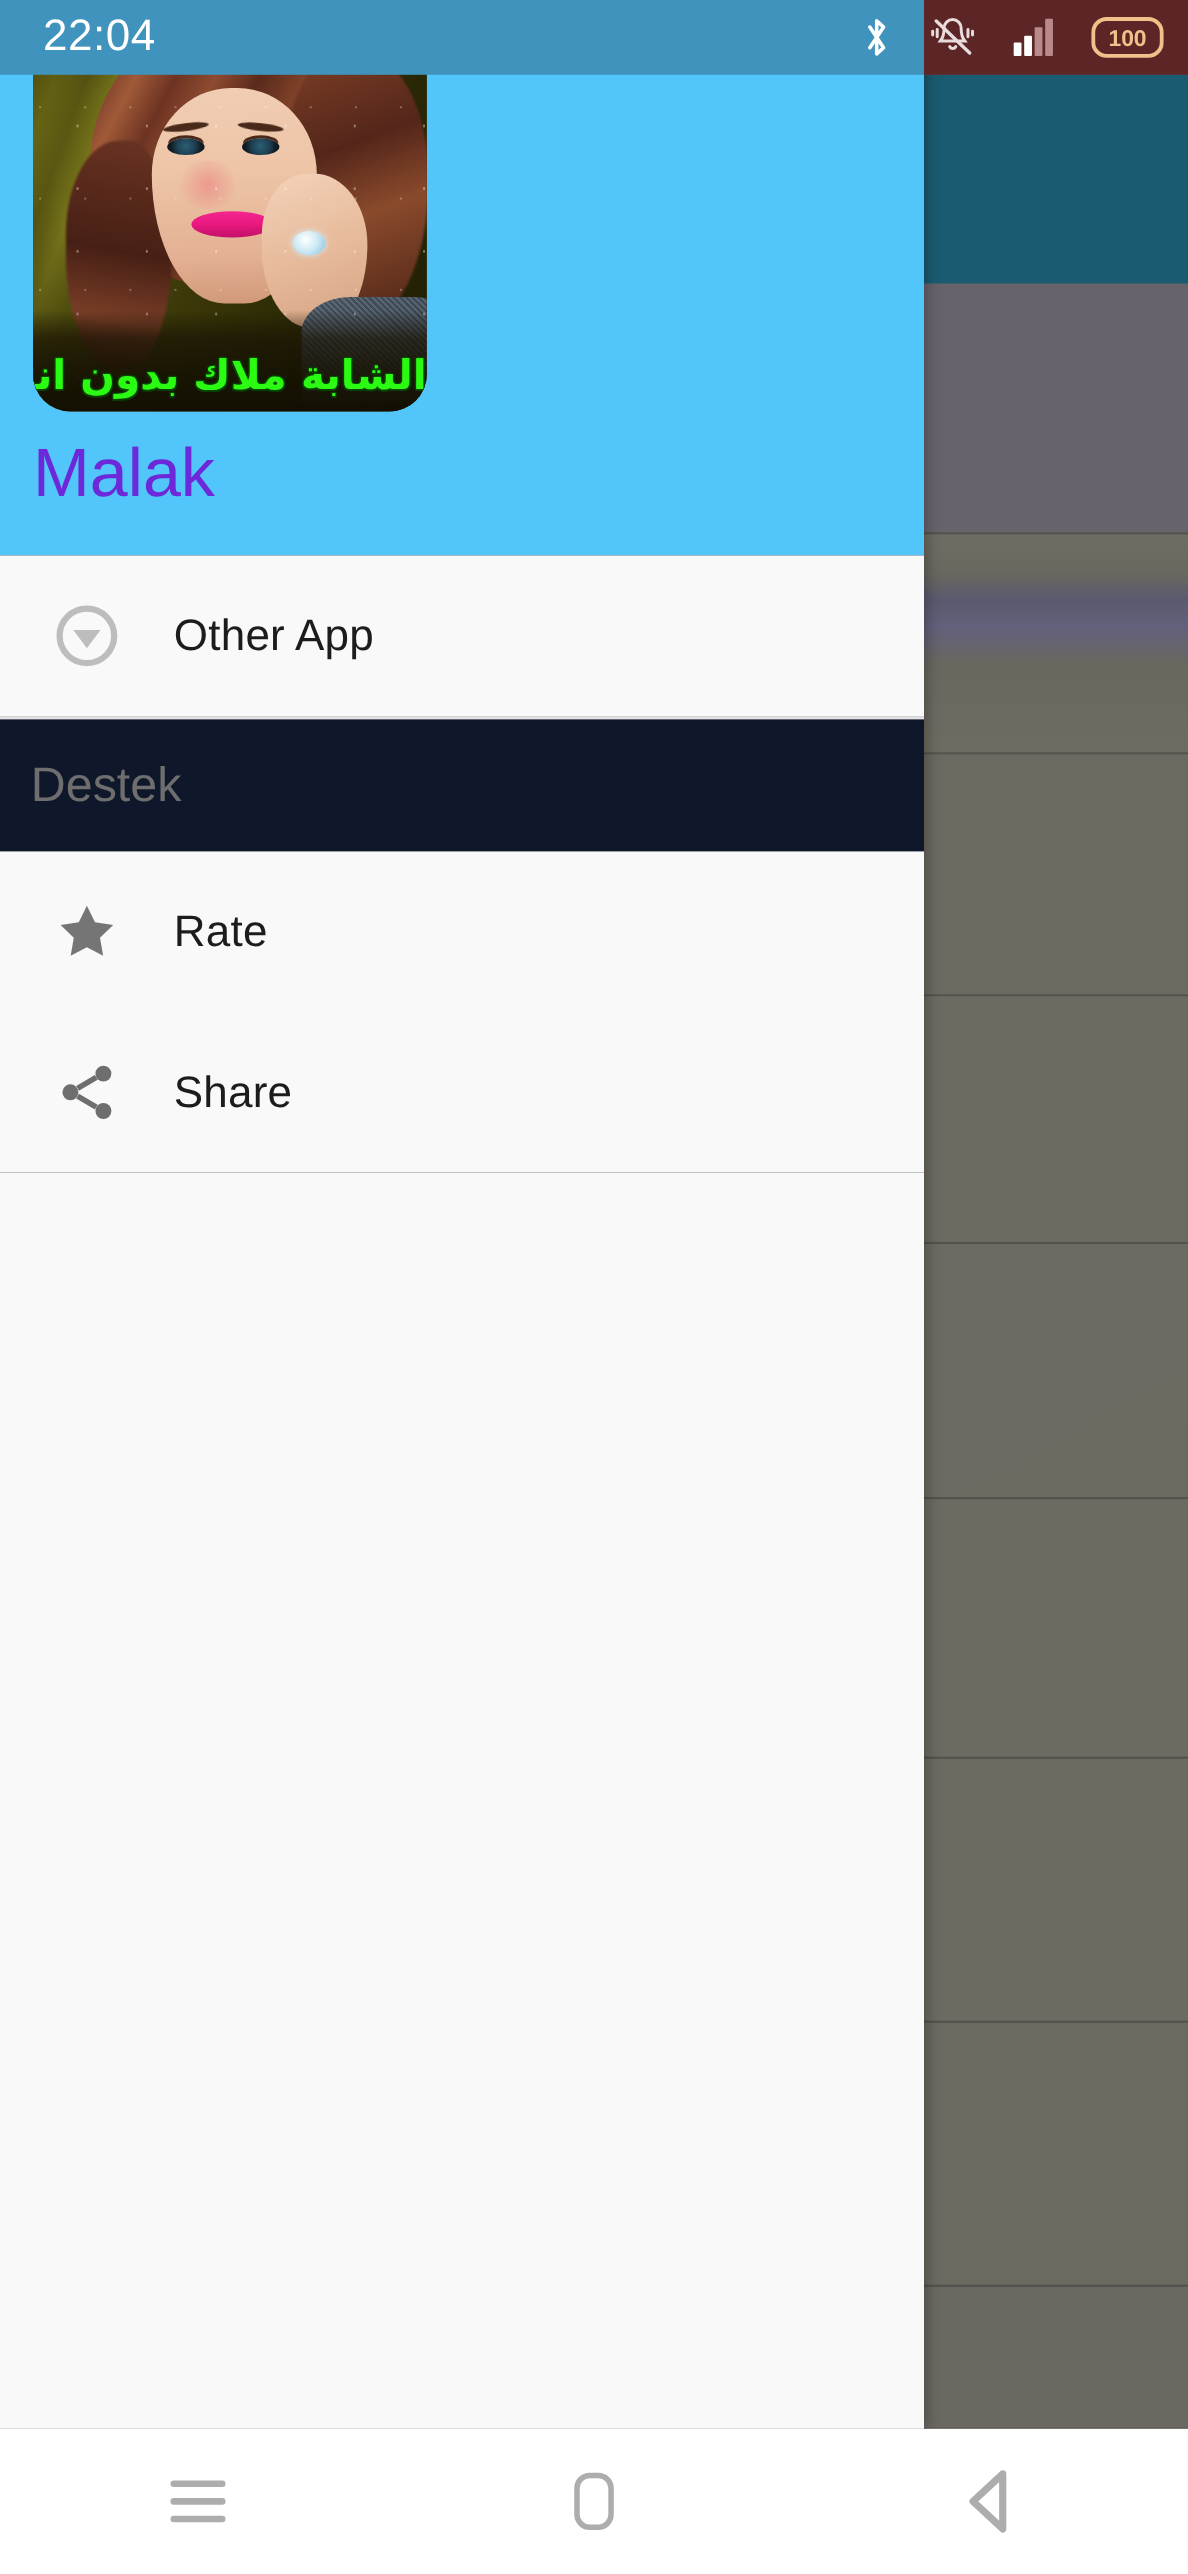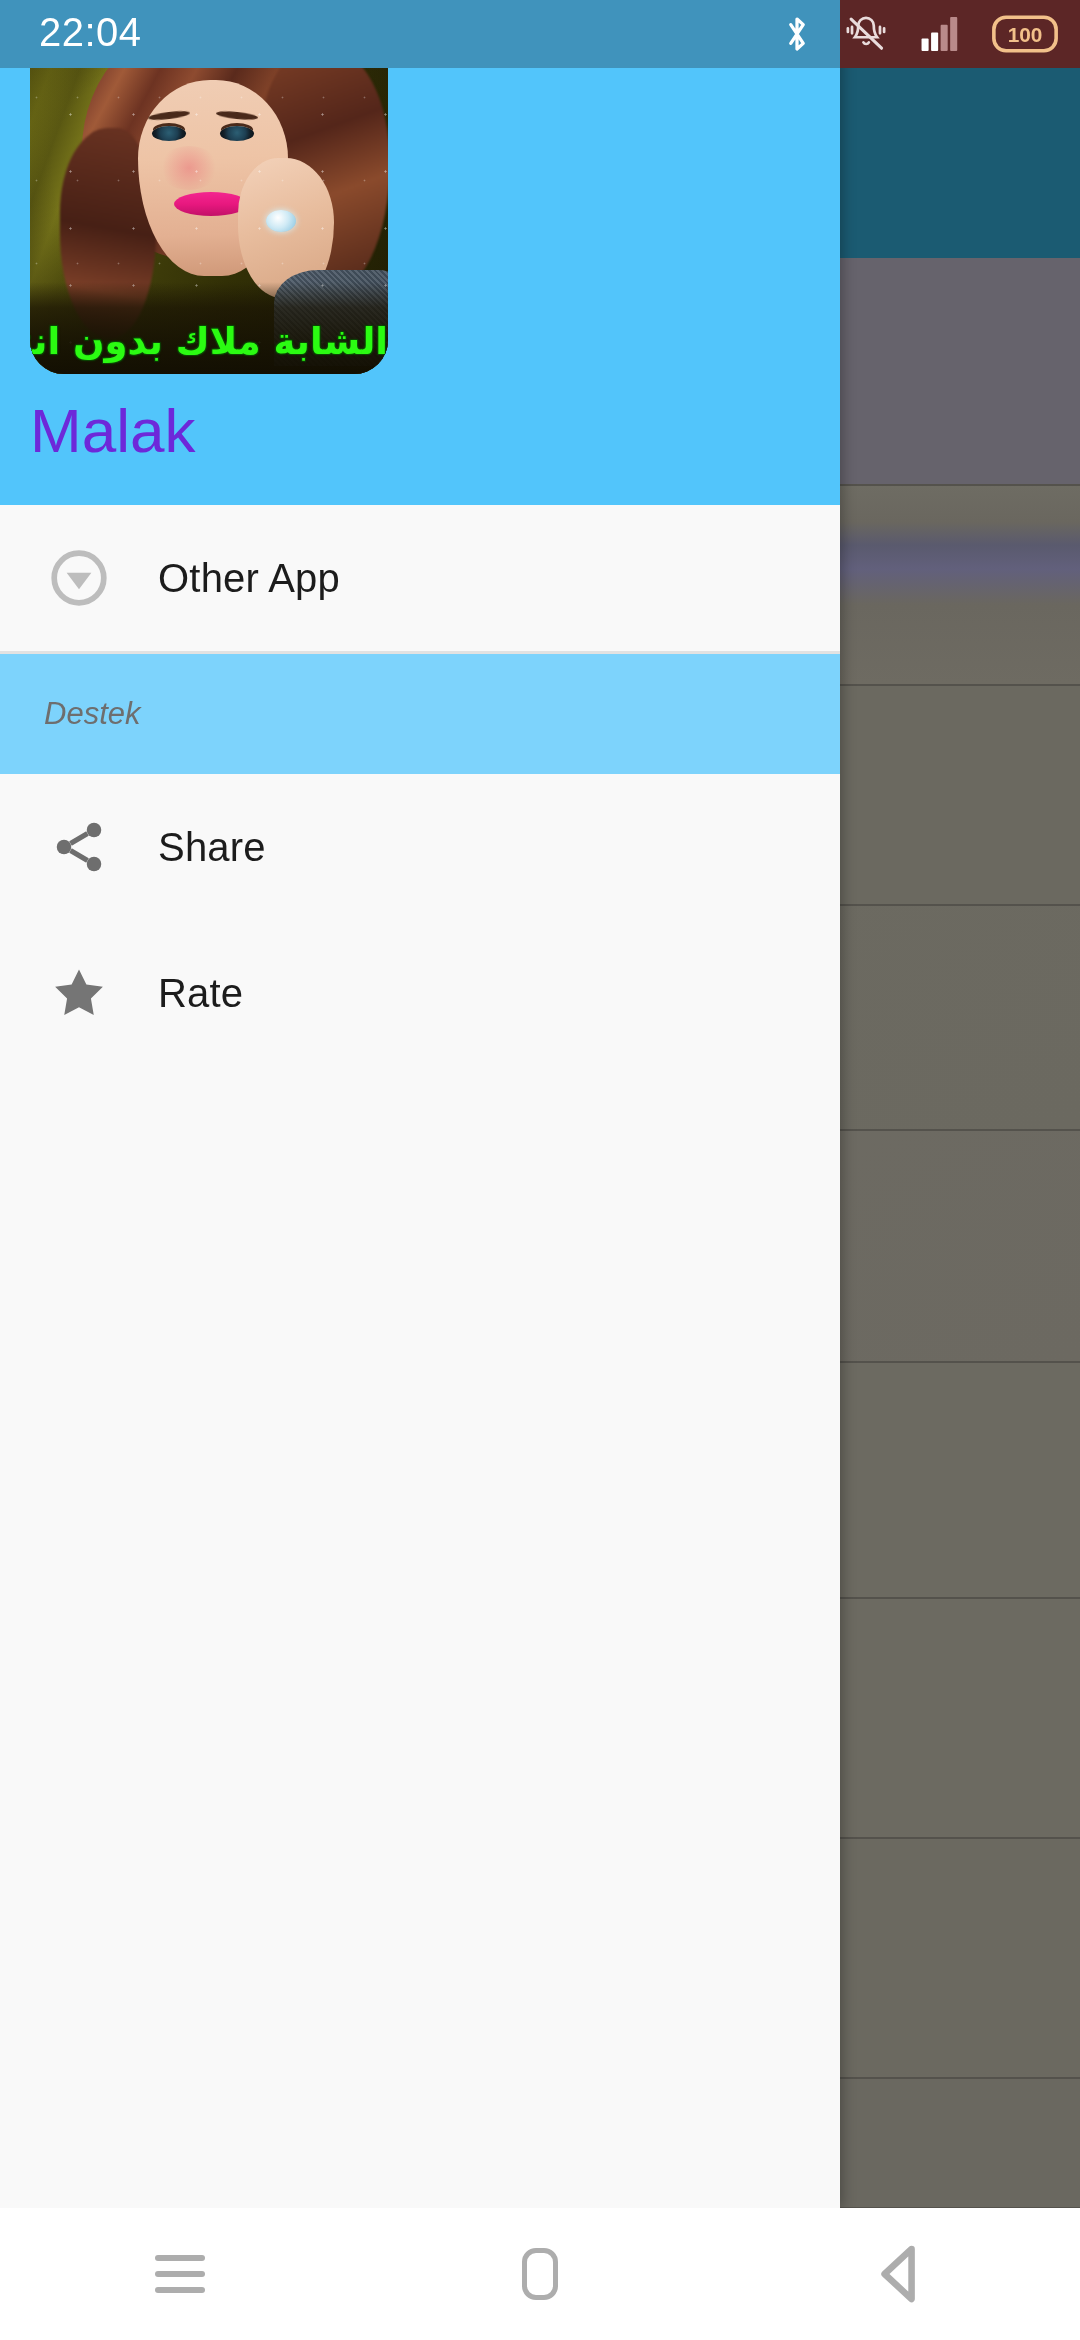--- a/index.html
+++ b/index.html
@@ -242,21 +242,21 @@
     color:#6d28d9;
     font-weight:normal;
     line-height:1;
     text-align:center;
   }
 
   
   #drawer-body {
     position:relative;
     width:840px;
-    background:#7dd3fc;
+    background:#0f172a;
   }
   .menu-item {
     position:relative;
     display:flex;
     align-items:center;
     height:146px;
     padding-left:0;
     background:#f9f9f9;
   }
   .menu-icon {
@@ -273,24 +273,23 @@
   }
   .divider {
     height:3px;
     background:#e2e2e2;
     width:840px;
   }
   .section-title {
     height:120px;
     display:flex;
     align-items:center;
-    padding-left:44px;
-    font-size:31px;
+    padding-left:28px;
+    font-size:44px;
     color:#6e6e6e;
-    font-style:italic;
   }
 
   
   #navbar {
     position:absolute; left:0; bottom:0;
     width:1080px; height:132px;
     background:#ffffff;
     display:flex;
     align-items:center;
     justify-content:space-around;
@@ -376,38 +375,38 @@
         <div class="menu-label">Other App</div>
       </div>
 
       <div class="divider"></div>
 
       <div class="section-title">Destek</div>
 
       <div class="menu-item">
         <div class="menu-icon">
           <svg width="60" height="60" viewBox="0 0 24 24" aria-hidden="true">
+            <path d="M12 2.6l2.95 5.98 6.6.96-4.78 4.66 1.13 6.57L12 17.67l-5.9 3.1 1.13-6.57L2.45 9.54l6.6-.96z" fill="#757575"></path>
+          </svg>
+        </div>
+        <div class="menu-label">Rate</div>
+      </div>
+
+      <div class="menu-item">
+        <div class="menu-icon">
+          <svg width="60" height="60" viewBox="0 0 24 24" aria-hidden="true">
             <circle cx="18" cy="5.2" r="2.9" fill="#6e6e6e"></circle>
             <circle cx="6" cy="12" r="2.9" fill="#6e6e6e"></circle>
             <circle cx="18" cy="18.8" r="2.9" fill="#6e6e6e"></circle>
             <path d="M8.6 10.6 L15.4 6.6 M8.6 13.4 L15.4 17.4" stroke="#6e6e6e" stroke-width="2" fill="none"></path>
           </svg>
         </div>
         <div class="menu-label">Share</div>
       </div>
 
-      <div class="menu-item">
-        <div class="menu-icon">
-          <svg width="60" height="60" viewBox="0 0 24 24" aria-hidden="true">
-            <path d="M12 2.6l2.95 5.98 6.6.96-4.78 4.66 1.13 6.57L12 17.67l-5.9 3.1 1.13-6.57L2.45 9.54l6.6-.96z" fill="#757575"></path>
-          </svg>
-        </div>
-        <div class="menu-label">Rate</div>
-      </div>
-
     </div>
   </div>
 
   <div id="statusbar">
     <div id="sb-right-bg"></div>
     <div id="sb-left-bg"></div>
 
     <div id="sb-icons">
 
       <svg class="sb-ico" width="30" height="40" viewBox="0 0 24 32" aria-hidden="true">

